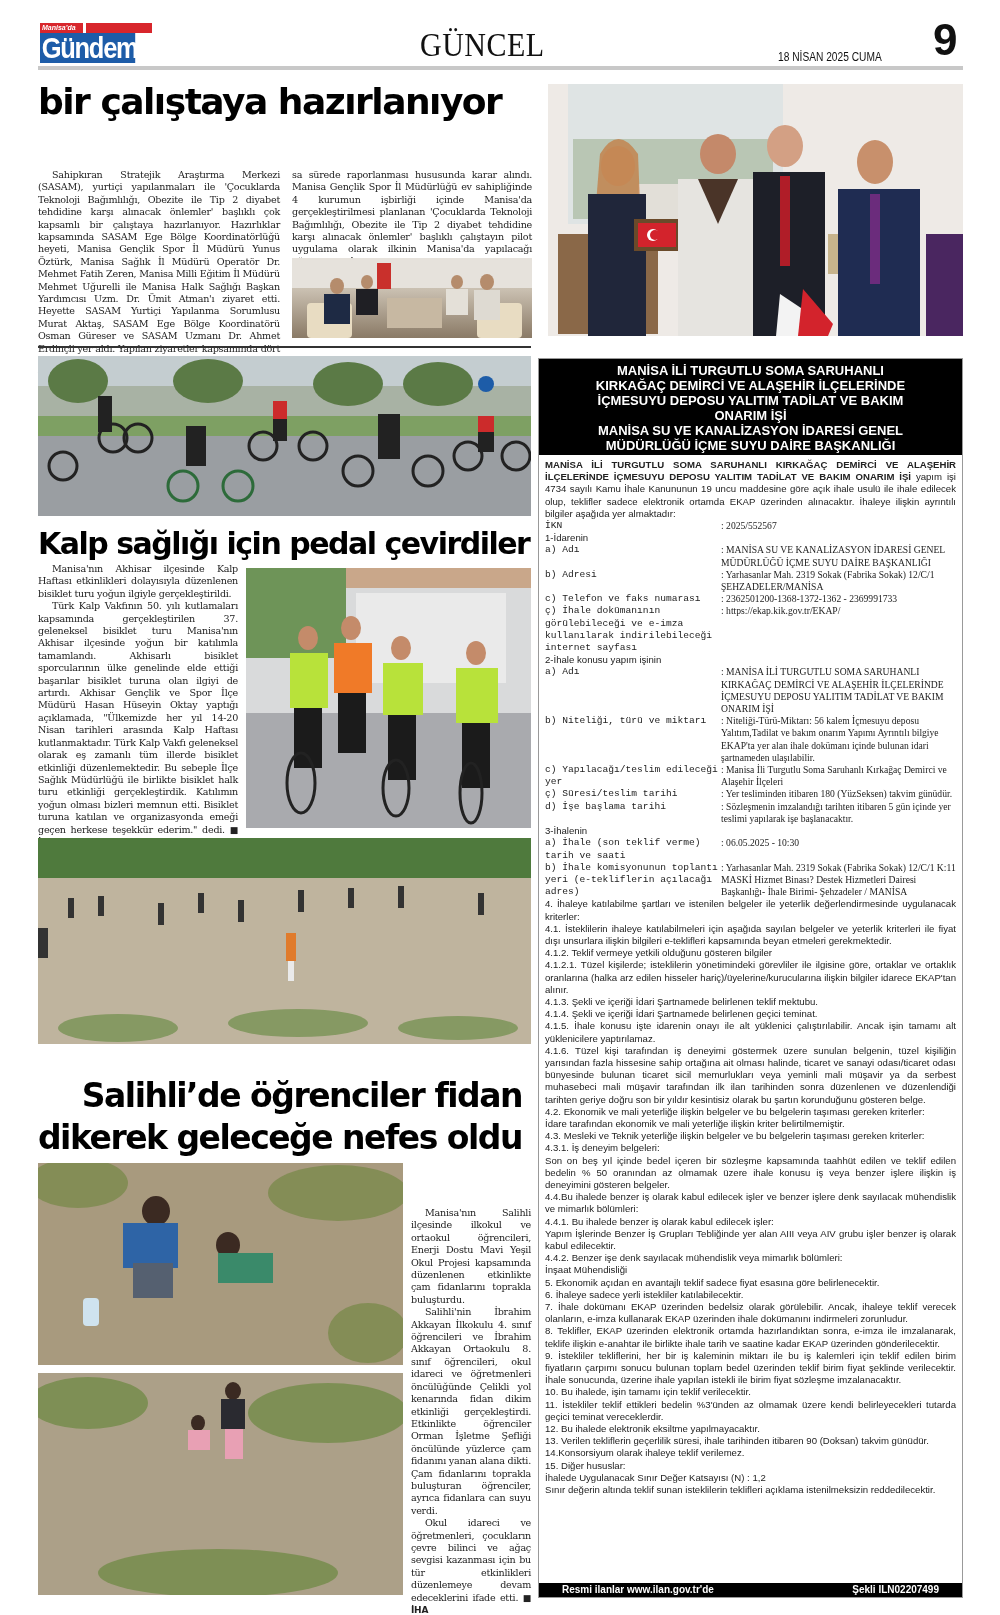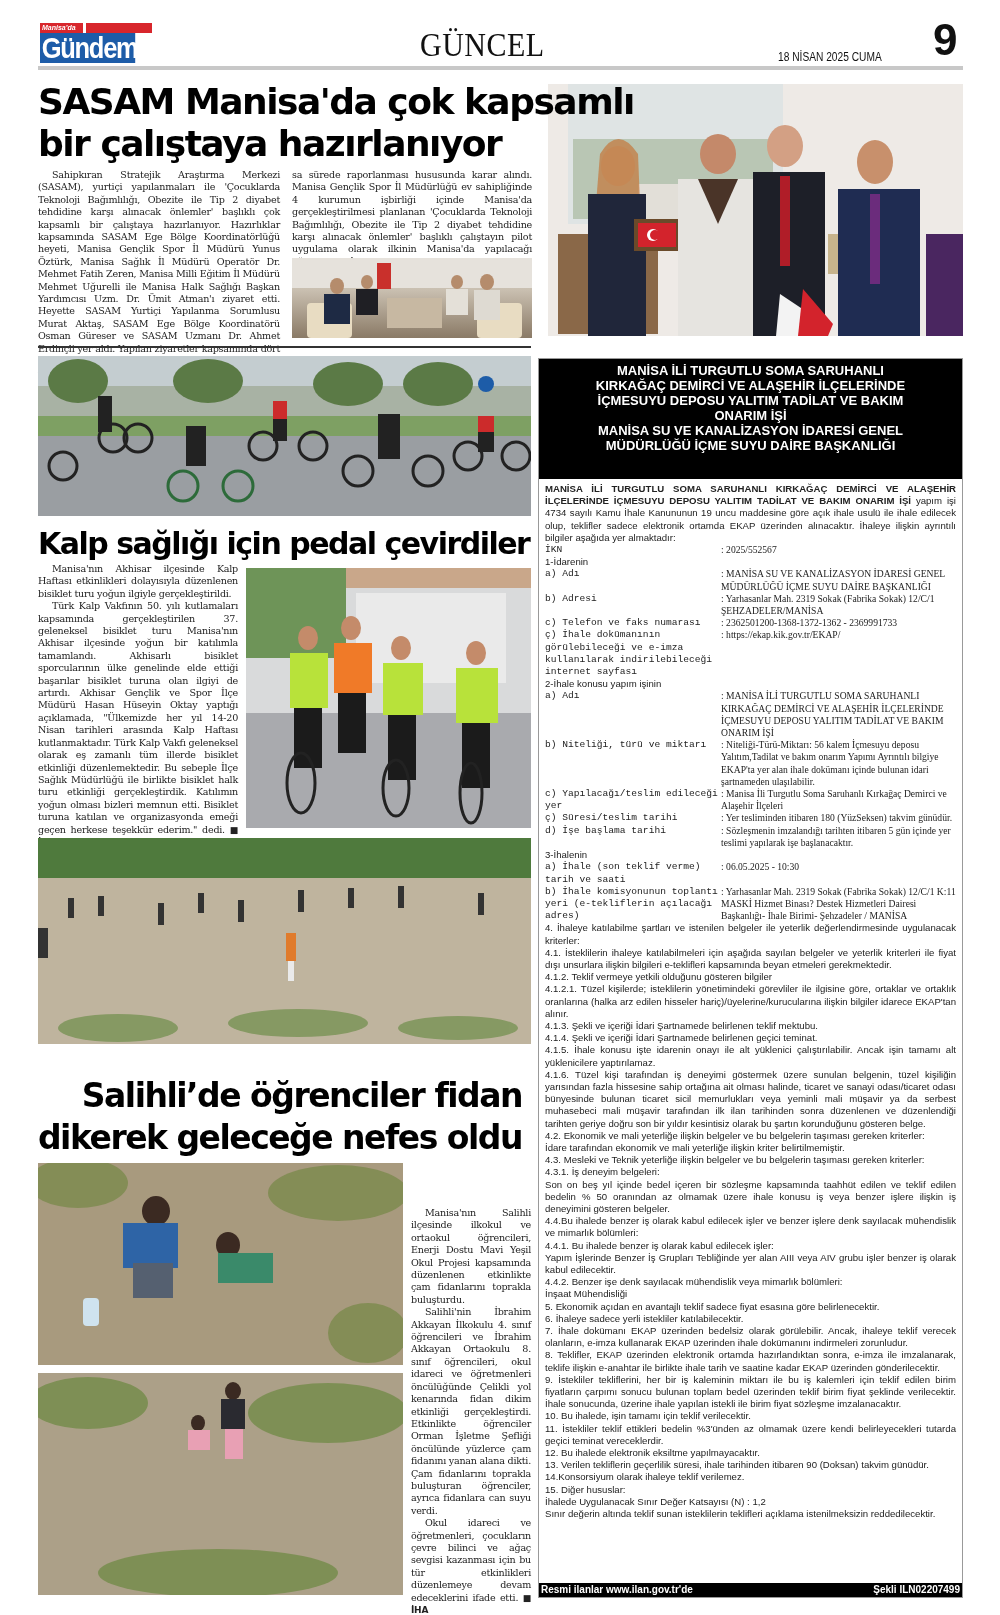--- a/index.html
+++ b/index.html
@@ -31,48 +31,47 @@
   .body p { text-indent: 14px; }
   .iha { font-family: "DejaVu Sans", sans-serif; font-weight: bold; font-size: 9px; }
   .iha::before { content: "■ "; }
 
   
   .photo { overflow: hidden; }
   .rule-dark { background: #333; height: 2px; }
 
   
   .ad { left: 538px; top: 358px; width: 425px; height: 1240px; border: 1px solid #999; background: #fff; }
-  .ad-head { background: #000; color: #fff; text-align: center; font: bold 13px/15px "Liberation Sans", sans-serif; padding: 4px 18px 5px; height: 120px; }
+  .ad-head { background: #000; color: #fff; text-align: center; font: bold 13px/15px "Liberation Sans", sans-serif; padding: 4px 18px 5px; height: 96px; }
   .ad-body { padding: 4px 6px 0; font: 9.6px/12.2px "Liberation Sans", sans-serif; color: #222; }
   .ad-body .intro { text-align: justify; }
   .ad-body .b { font-weight: bold; }
   .kv { display: flex; }
   .kv .k { width: 176px; flex: none; font-family: Liberation Mono, monospace; }
   .kv .v { flex: 1; font-family: Liberation Serif, serif; }
   .kv .v::before { content: ": "; }
   .ad-body .para { text-align: justify; }
-  .ad-foot { position: absolute; left: 0; bottom: 0; width: 100%; height: 14px; background: #000; color: #fff; font: bold 10px/14px "Liberation Sans", sans-serif; display: flex; justify-content: space-between; padding: 0 2px; }
+  .ad-foot { position: absolute; left: 0; bottom: 0; width: 100%; height: 14px; background: #000; color: #fff; font: bold 10px/14px "Liberation Sans", sans-serif; display: flex; justify-content: space-between; padding: 0 23px; }
 </style>
 </head>
 <body>
 
 <div class="abs logo">
   <div class="top">
     <span class="l">Manisa'da</span>
     <span class="r"></span>
   </div>
   <div class="main">Gündem</div>
 </div>
 <div class="abs section-title">GÜNCEL</div>
 <div class="abs date">18 NİSAN 2025 CUMA</div>
 <div class="abs pageno">9</div>
 <div class="abs mast-rule"></div>
 
 <div class="abs h1 sasam-h">
-  <div>SASAM Manisa'da çok kapsamlı</div>
   <div>bir çalıştaya hazırlanıyor</div>
 </div>
 <div class="abs body" style="left:38px; top:169px; width:242px;">
   <p>Sahipkıran Stratejik Araştırma Merkezi (SASAM), yurtiçi yapılanmaları ile 'Çocuklarda Teknoloji Bağımlılığı, Obezite ile Tip 2 diyabet tehdidine karşı alınacak önlemler' başlıklı çok kapsamlı bir çalıştaya hazırlanıyor. Hazırlıklar kapsamında SASAM Ege Bölge Koordinatörlüğü heyeti, Manisa Gençlik Spor İl Müdürü Yunus Öztürk, Manisa Sağlık İl Müdürü Operatör Dr. Mehmet Fatih Zeren, Manisa Milli Eğitim İl Müdürü Mehmet Uğurelli ile Manisa Halk Sağlığı Başkan Yardımcısı Uzm. Dr. Ümit Atman'ı ziyaret etti. Heyette SASAM Yurtiçi Yapılanma Sorumlusu Murat Aktaş, SASAM Ege Bölge Koordinatörü Osman Güreser ve SASAM Uzmanı Dr. Ahmet Erdinçli yer aldı. Yapılan ziyaretler kapsamında dört kurum arasında çalıştay işbirliği protokolü yapılması ve en kı-</p>
 </div>
 <div class="abs body" style="left:292px; top:169px; width:240px;">
   <p style="text-indent:0"><span>sa sürede raporlanması hususunda karar alındı. Manisa Gençlik Spor İl Müdürlüğü ev sahipliğinde 4 kurumun işbirliği içinde Manisa'da gerçekleştirilmesi planlanan 'Çocuklarda Teknoloji Bağımlılığı, Obezite ile Tip 2 diyabet tehdidine karşı alınacak önlemler' başlıklı çalıştayın pilot uygulama olarak ilkinin Manisa'da yapılacağı öğrenildi.</span> <span class="iha">İHA</span></p>
 </div>
 
 <div class="abs photo" style="left:292px; top:258px; width:240px; height:80px; background:linear-gradient(180deg,#d8d4cc 0%,#c9bfb0 40%,#8a7a66 100%);">

